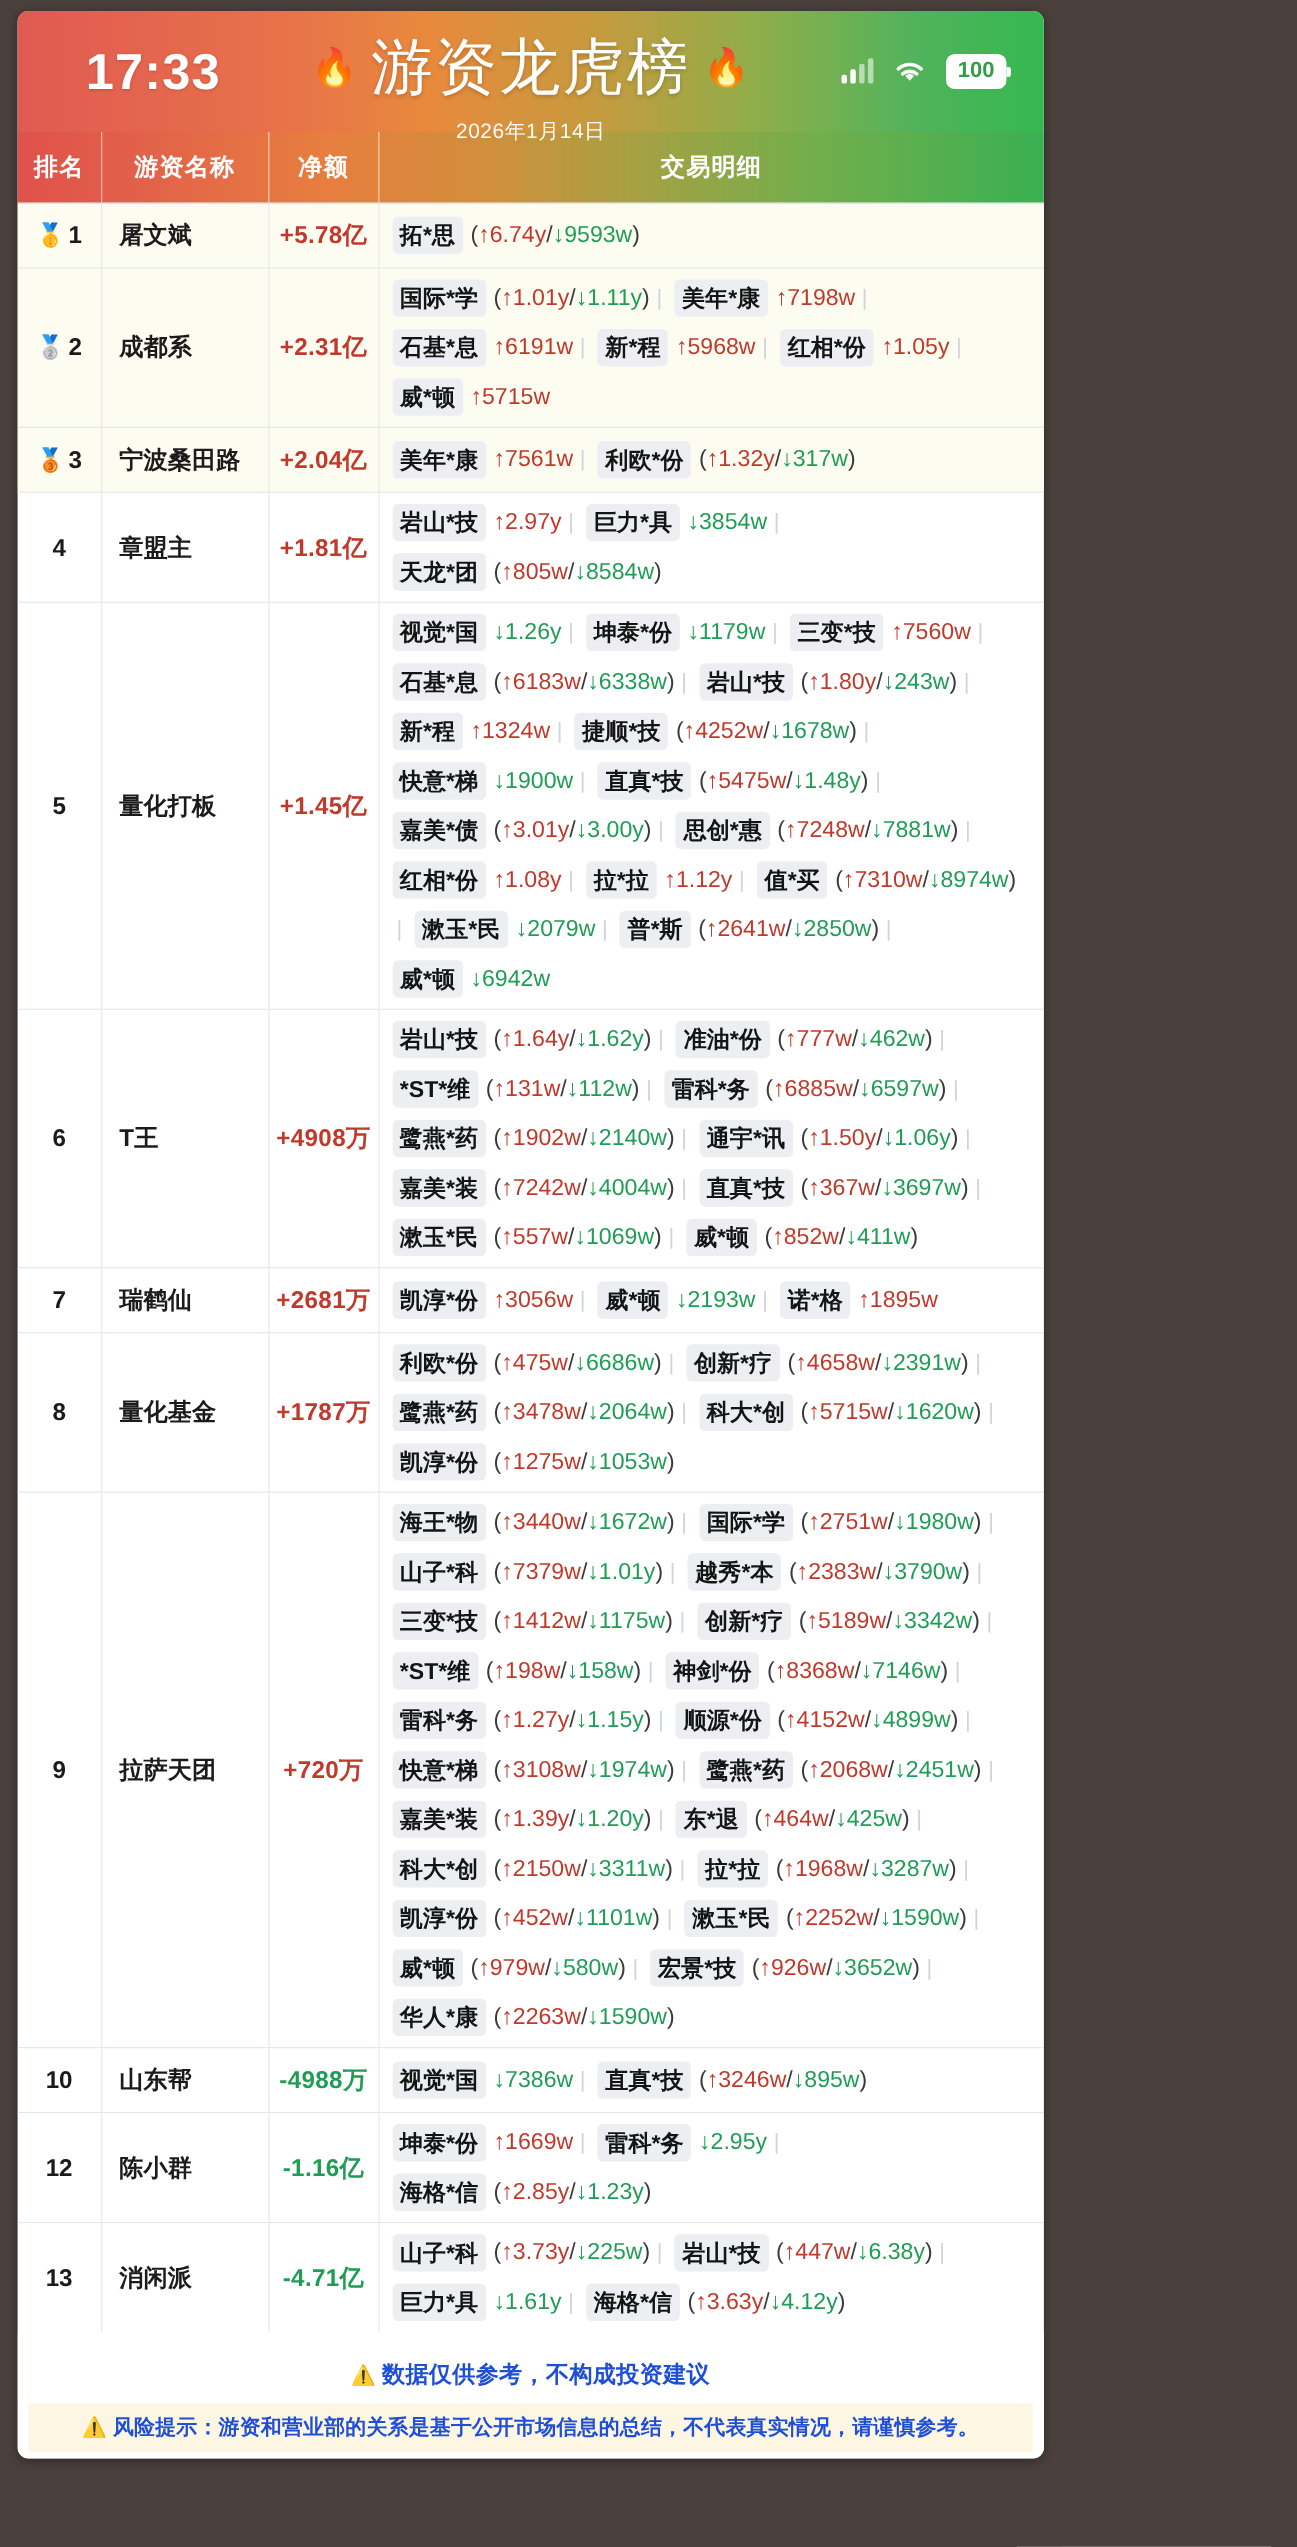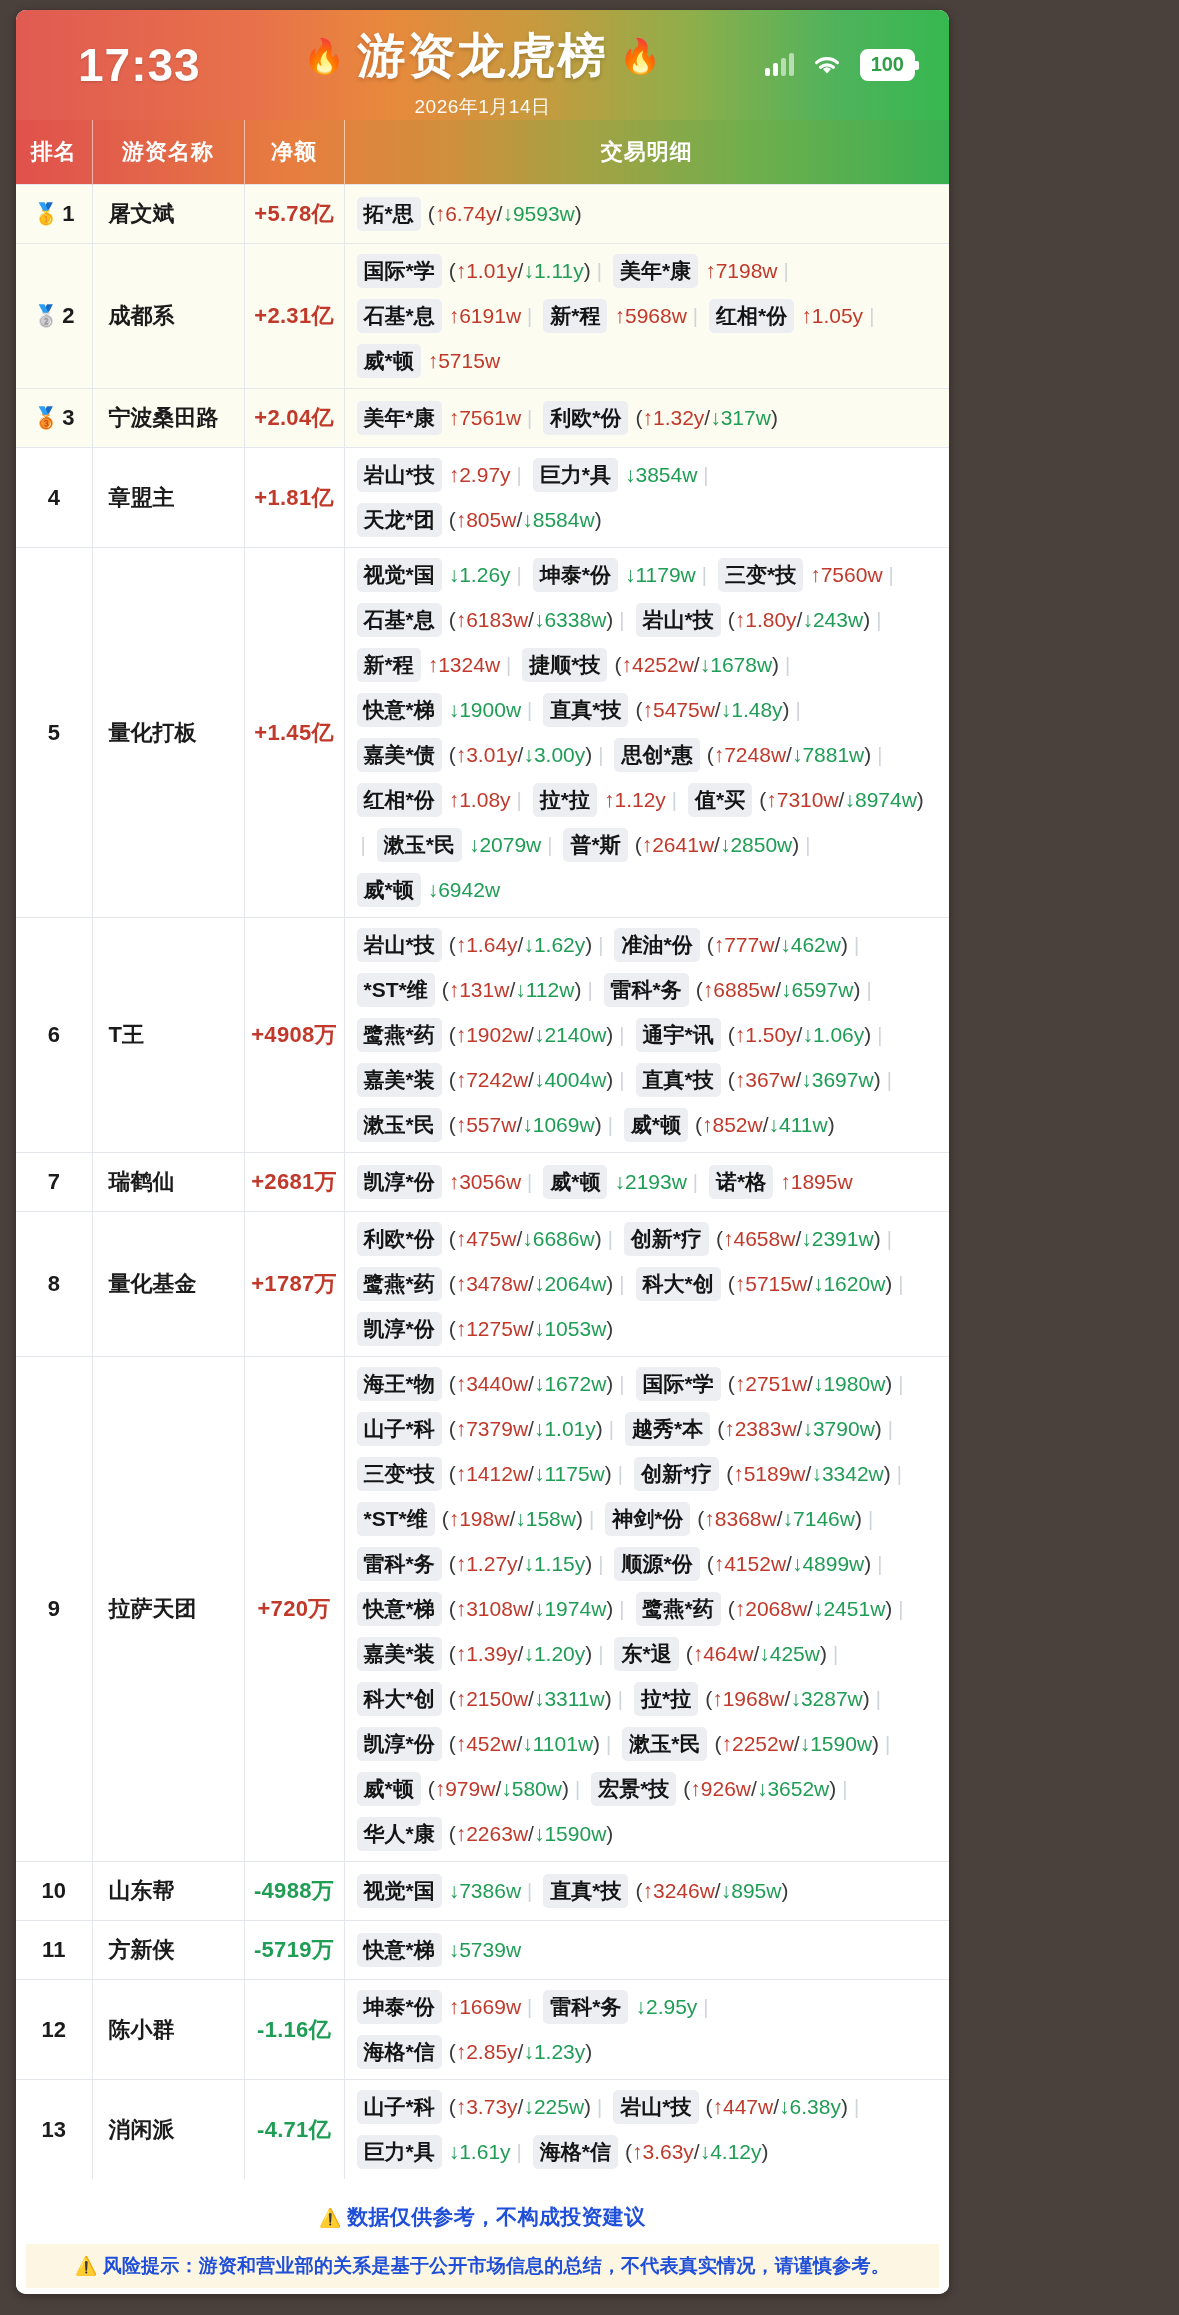--- a/index.html
+++ b/index.html
@@ -45,22 +45,22 @@
     pointer-events: none;
   }
   .title-line {
     display: flex;
     align-items: center;
     justify-content: center;
     gap: 12px;
   }
   .title-text {
     color: #fff;
-    font-size: 48px;
-    font-weight: 700;
+    font-size: 56px;
+    font-weight: 400;
     letter-spacing: 2px;
     text-shadow: 0 2px 4px rgba(0,0,0,.20);
   }
   .fire { font-size: 34px; line-height: 1; }
   .subtitle {
     margin-top: 6px;
     color: #fff;
     font-size: 19px;
     font-weight: 500;
     opacity: .96;
@@ -687,33 +687,20 @@
                 </span>
                 <span class="sep">|</span>
                 <span class="trade">
                   <span class="stock">直真*技</span>
                   <span class="vals">(<span class="up">↑3246w</span>/<span class="down">↓895w</span>)</span>
                 </span>
               </div>
             </td>
           </tr>
           <tr>
-            <td class="rank-cell"><span>11</span></td>
-            <td class="name-cell">方新侠</td>
-            <td class="net-cell net-neg">-5719万</td>
-            <td class="detail-cell">
-              <div class="trades">
-                <span class="trade">
-                  <span class="stock">快意*梯</span>
-                  <span class="vals"><span class="down">↓5739w</span></span>
-                </span>
-              </div>
-            </td>
-          </tr>
-          <tr>
             <td class="rank-cell"><span>12</span></td>
             <td class="name-cell">陈小群</td>
             <td class="net-cell net-neg">-1.16亿</td>
             <td class="detail-cell">
               <div class="trades">
                 <span class="trade">
                   <span class="stock">坤泰*份</span>
                   <span class="vals"><span class="up">↑1669w</span></span>
                 </span>
                 <span class="sep">|</span>

